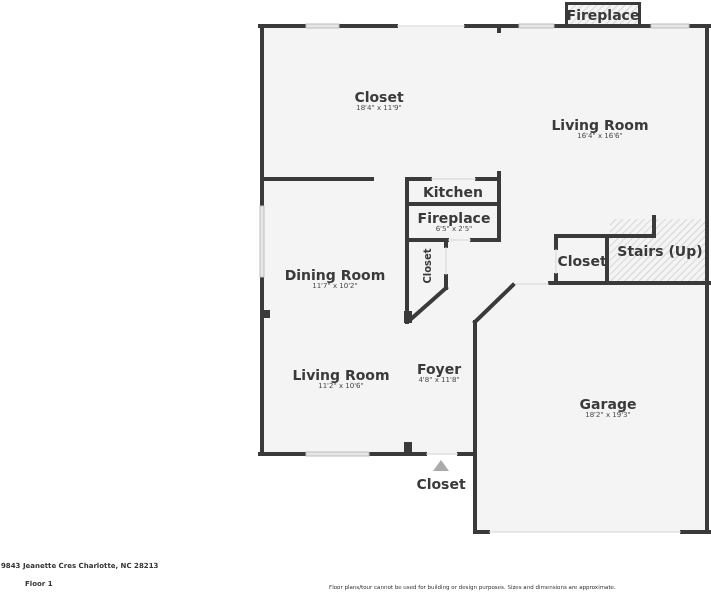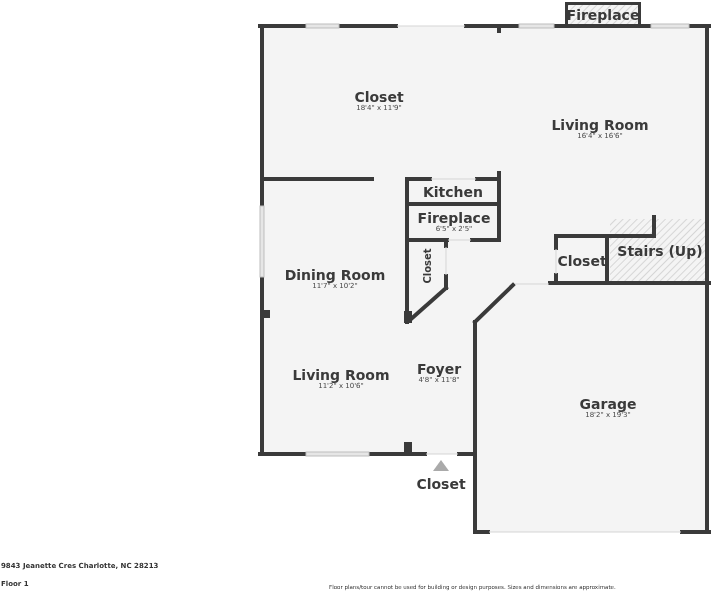--- a/index.html
+++ b/index.html
@@ -148,14 +148,14 @@
 </div>
 <div class="lbl" style="left:592px;top:398px;margin-left:16px;">
   <div class="rn">Garage</div>
   <div class="dim">18'2" x 19'3"</div>
 </div>
 <div class="lbl" style="left:441px;top:478px;">
   <div class="rn">Closet</div>
 </div>
 
 <div class="foot b" style="left:1px;top:562px;text-align:center;">9843 Jeanette Cres Charlotte, NC 28213</div>
-<div class="foot b" style="left:1px;top:580px;">Floor 1</div>
+<div class="foot b" style="left:1px;top:580px;padding-left:24px;">Floor 1</div>
 <div class="disc" style="left:329px;top:584px;">Floor plans/tour cannot be used for building or design purposes. Sizes and dimensions are approximate.</div>
 
 </body></html>

